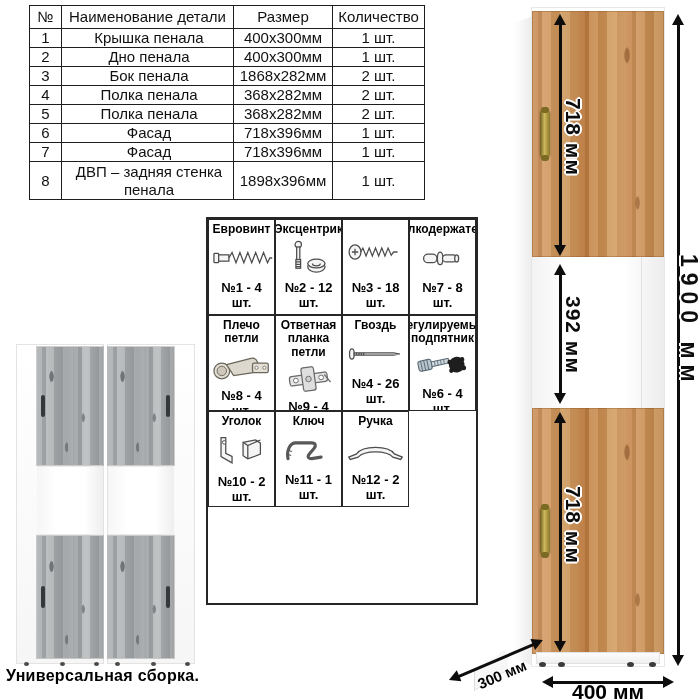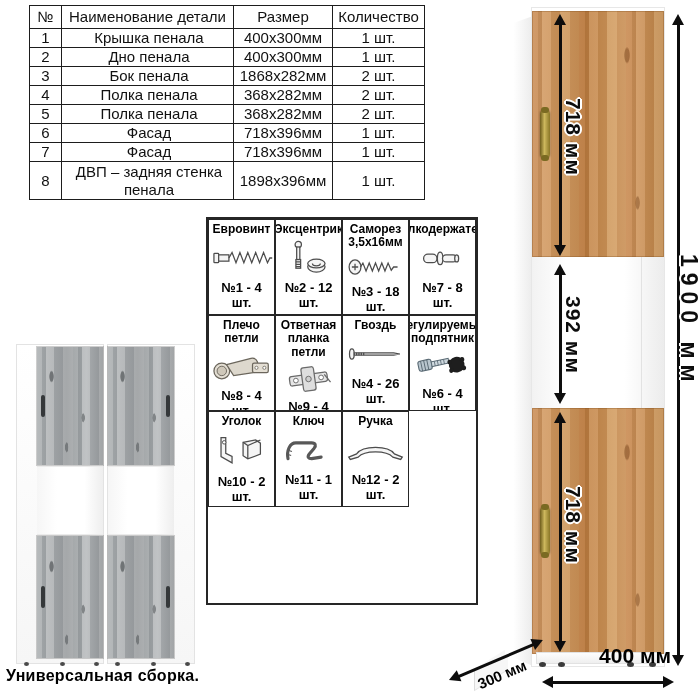--- a/index.html
+++ b/index.html
@@ -99,21 +99,21 @@
   .harrow::after  { right:-10px; border-left:11px solid #0d0d0d; }
 
   .vlabel { position:absolute; writing-mode:vertical-rl; font-weight:700; white-space:nowrap;
             z-index:6; color:#0d0d0d; line-height:19px; letter-spacing:1px;
             text-shadow:-2px 0 0 #fff,2px 0 0 #fff,0 -2px 0 #fff,0 2px 0 #fff,
                         -1px -1px 0 #fff,1px -1px 0 #fff,-1px 1px 0 #fff,1px 1px 0 #fff; }
   #l718t { left:564px; top:98px;  font-size:21px; }
   #l392  { left:564px; top:296px; font-size:21px; }
   #l718b { left:564px; top:486px; font-size:21px; }
   #l1900 { left:679px; top:254px; font-size:23px; letter-spacing:6px; line-height:20px; }
-  #l400  { position:absolute; left:545px; top:647px; width:126px; text-align:right;
+  #l400  { position:absolute; left:545px; top:683px; width:126px; text-align:center;
            font-weight:700; font-size:21px; z-index:6; line-height:17px; }
   .dim300-group { position:absolute; left:458px; top:652px; width:86px; height:40px;
                   transform:rotate(-23deg); z-index:6; }
   .dim300-group .harrow { left:2px; right:2px; top:6px; }
   .dim300-group .dlabel { position:absolute; left:0; top:14px; width:100%; text-align:center;
                           font-weight:700; font-size:15px; }
 
   .caption { position:absolute; left:6px; top:667px; font-size:16px; font-weight:700; letter-spacing:.3px; }
 
   .icon-stroke { stroke:#4d4d4d; stroke-width:1.6; fill:#f5f5f5; }
@@ -213,21 +213,20 @@
           <path class="icon-line" d="M24 27 h6 M24 30 h6 M24 33 h6"></path>
           <ellipse class="icon-stroke" cx="50" cy="33" rx="11" ry="7"></ellipse>
           <ellipse class="icon-stroke" cx="50" cy="29" rx="11" ry="5.5"></ellipse>
           <path class="icon-line" d="M45 29 a5 3 0 1 0 10 0"></path>
         </svg>
       </div>
       <div class="hw-count">№2 - 12 шт.</div>
     </div>
 
     <div class="hw-cell">
-      <div class="hw-name">Саморез 3,5х16мм</div>
       <div class="hw-icon">
         <svg width="80" height="34" viewBox="0 0 80 34">
           <ellipse class="icon-stroke" cx="14" cy="17" rx="7.5" ry="9"></ellipse>
           <path class="icon-line" d="M10 17 h8 M14 13 v8"></path>
           <path class="icon-line" d="M21 17 l3 -5 4 10 4 -10 4 10 4 -10 4 10 4 -10 4 10 4 -10 4 9 3 -4 5 0"></path>
         </svg>
       </div>
       <div class="hw-count">№3 - 18 шт.</div>
     </div>
 

